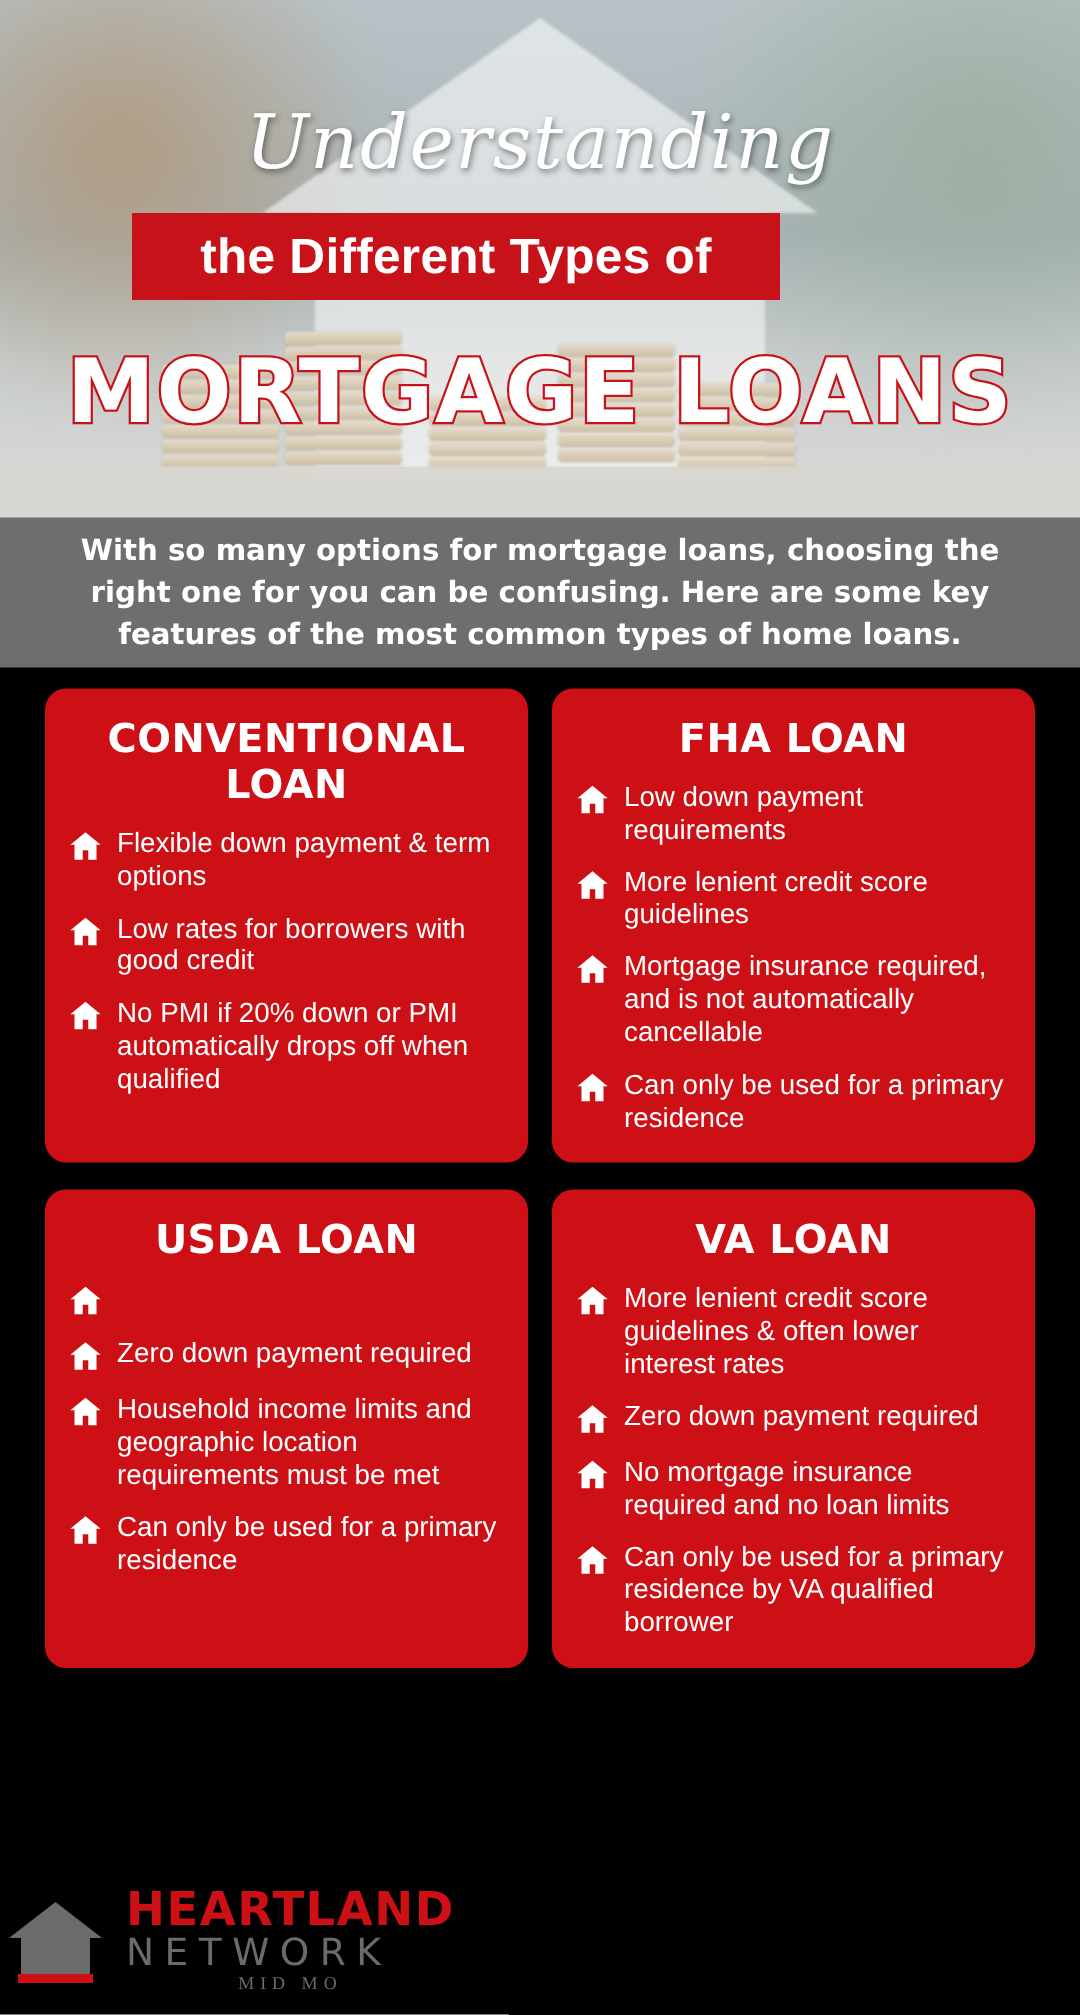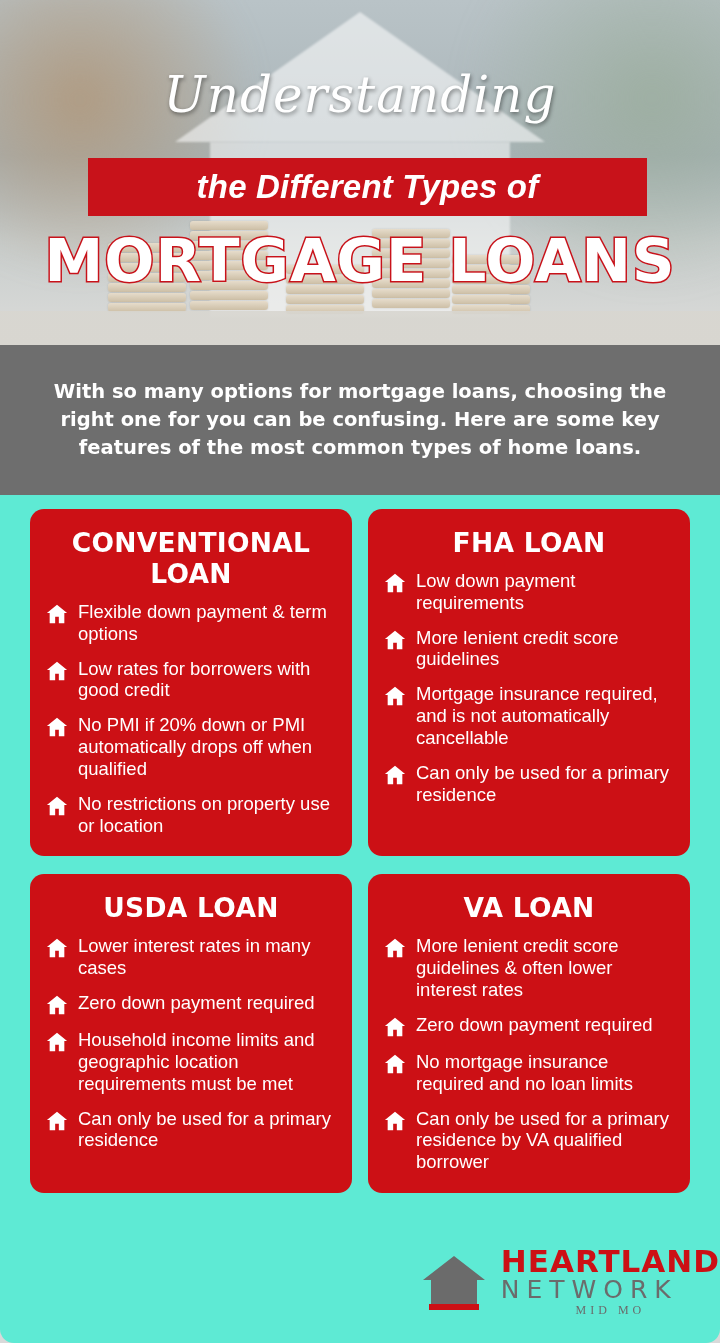--- a/index.html
+++ b/index.html
@@ -8,22 +8,21 @@
     height: 1343px;
     font-family: "Liberation Sans", sans-serif;
     background: #d9d9d9;
     overflow: hidden;
   }
 
   .page {
     position: relative;
     width: 720px;
     height: 1343px;
-    background: #5eead4;
-    border-radius: 14px;
+    background: #000000;
   }
 
   
   .hero {
     position: relative;
     width: 720px;
     height: 345px;
     overflow: hidden;
     background: linear-gradient(to bottom, #b9c3c7 0%, #a9b4b8 45%, #c8cdcc 70%, #dcdcda 100%);
   }
@@ -96,27 +95,26 @@
     font-family: "DejaVu Serif", serif;
     font-style: italic;
     font-size: 50px;
     color: #ffffff;
     letter-spacing: 1px;
     text-shadow: 1px 2px 4px rgba(0,0,0,0.45);
     z-index: 5;
   }
   .title-band {
     position: absolute;
-    top: 158px;
+    top: 142px;
     left: 88px;
-    width: 559px;
+    width: 432px;
     height: 58px;
     background: #c8121a;
     z-index: 5;
-    font-style: italic;
   }
   .title-band span {
     display: block;
     text-align: center;
     line-height: 58px;
     font-size: 33px;
     font-weight: bold;
     color: #ffffff;
     letter-spacing: 0.2px;
   }
@@ -131,21 +129,21 @@
     letter-spacing: 1px;
     -webkit-text-stroke: 3px #c8121a;
     paint-order: stroke fill;
     z-index: 5;
     font-family: "DejaVu Sans", sans-serif;
   }
 
   
   .intro {
     width: 720px;
-    height: 150px;
+    height: 100px;
     background: #6e6e6e;
     display: flex;
     align-items: center;
     justify-content: center;
     padding: 0 26px;
   }
   .intro p {
     color: #ffffff;
     font-size: 19.5px;
     font-weight: bold;
@@ -192,26 +190,26 @@
   .bullet-text {
     font-size: 18.5px;
     line-height: 1.18;
     color: #ffffff;
     font-family: "Liberation Sans", sans-serif;
   }
 
   
   .footer {
     position: absolute;
-    bottom: 16px;
+    bottom: 4px;
     left: 0; right: 0;
     height: 92px;
     display: flex;
     align-items: center;
-    justify-content: flex-end;
+    justify-content: flex-start;
   }
   .logo-wrap {
     display: flex;
     align-items: center;
     gap: 10px;
   }
   .logo-mark { width: 74px; height: 62px; }
   .logo-text { line-height: 1; }
   .logo-heartland {
     font-size: 31px;
@@ -328,28 +326,20 @@
           <span class="bullet-text">Low rates for borrowers with good credit</span>
         </li>
         <li>
           <span class="home-icon">
             <svg viewBox="0 0 24 24" width="22" height="22">
                 <path d="M12 2 1 11h3v11h6v-7h4v7h6V11h3z" fill="#ffffff"></path>
               </svg>
           </span>
           <span class="bullet-text">No PMI if 20% down or PMI automatically drops off when qualified</span>
         </li>
-        <li>
-          <span class="home-icon">
-            <svg viewBox="0 0 24 24" width="22" height="22">
-                <path d="M12 2 1 11h3v11h6v-7h4v7h6V11h3z" fill="#ffffff"></path>
-              </svg>
-          </span>
-          <span class="bullet-text">No restrictions on property use or location</span>
-        </li>
       </ul>
     </div>
 
     <div class="card">
       <div class="card-title">FHA LOAN</div>
       <ul class="bullets">
         <li>
           <span class="home-icon">
             <svg viewBox="0 0 24 24" width="22" height="22">
                 <path d="M12 2 1 11h3v11h6v-7h4v7h6V11h3z" fill="#ffffff"></path>
@@ -386,21 +376,20 @@
 
     <div class="card">
       <div class="card-title">USDA LOAN</div>
       <ul class="bullets">
         <li>
           <span class="home-icon">
             <svg viewBox="0 0 24 24" width="22" height="22">
                 <path d="M12 2 1 11h3v11h6v-7h4v7h6V11h3z" fill="#ffffff"></path>
               </svg>
           </span>
-          <span class="bullet-text">Lower interest rates in many cases</span>
         </li>
         <li>
           <span class="home-icon">
             <svg viewBox="0 0 24 24" width="22" height="22">
                 <path d="M12 2 1 11h3v11h6v-7h4v7h6V11h3z" fill="#ffffff"></path>
               </svg>
           </span>
           <span class="bullet-text">Zero down payment required</span>
         </li>
         <li>

